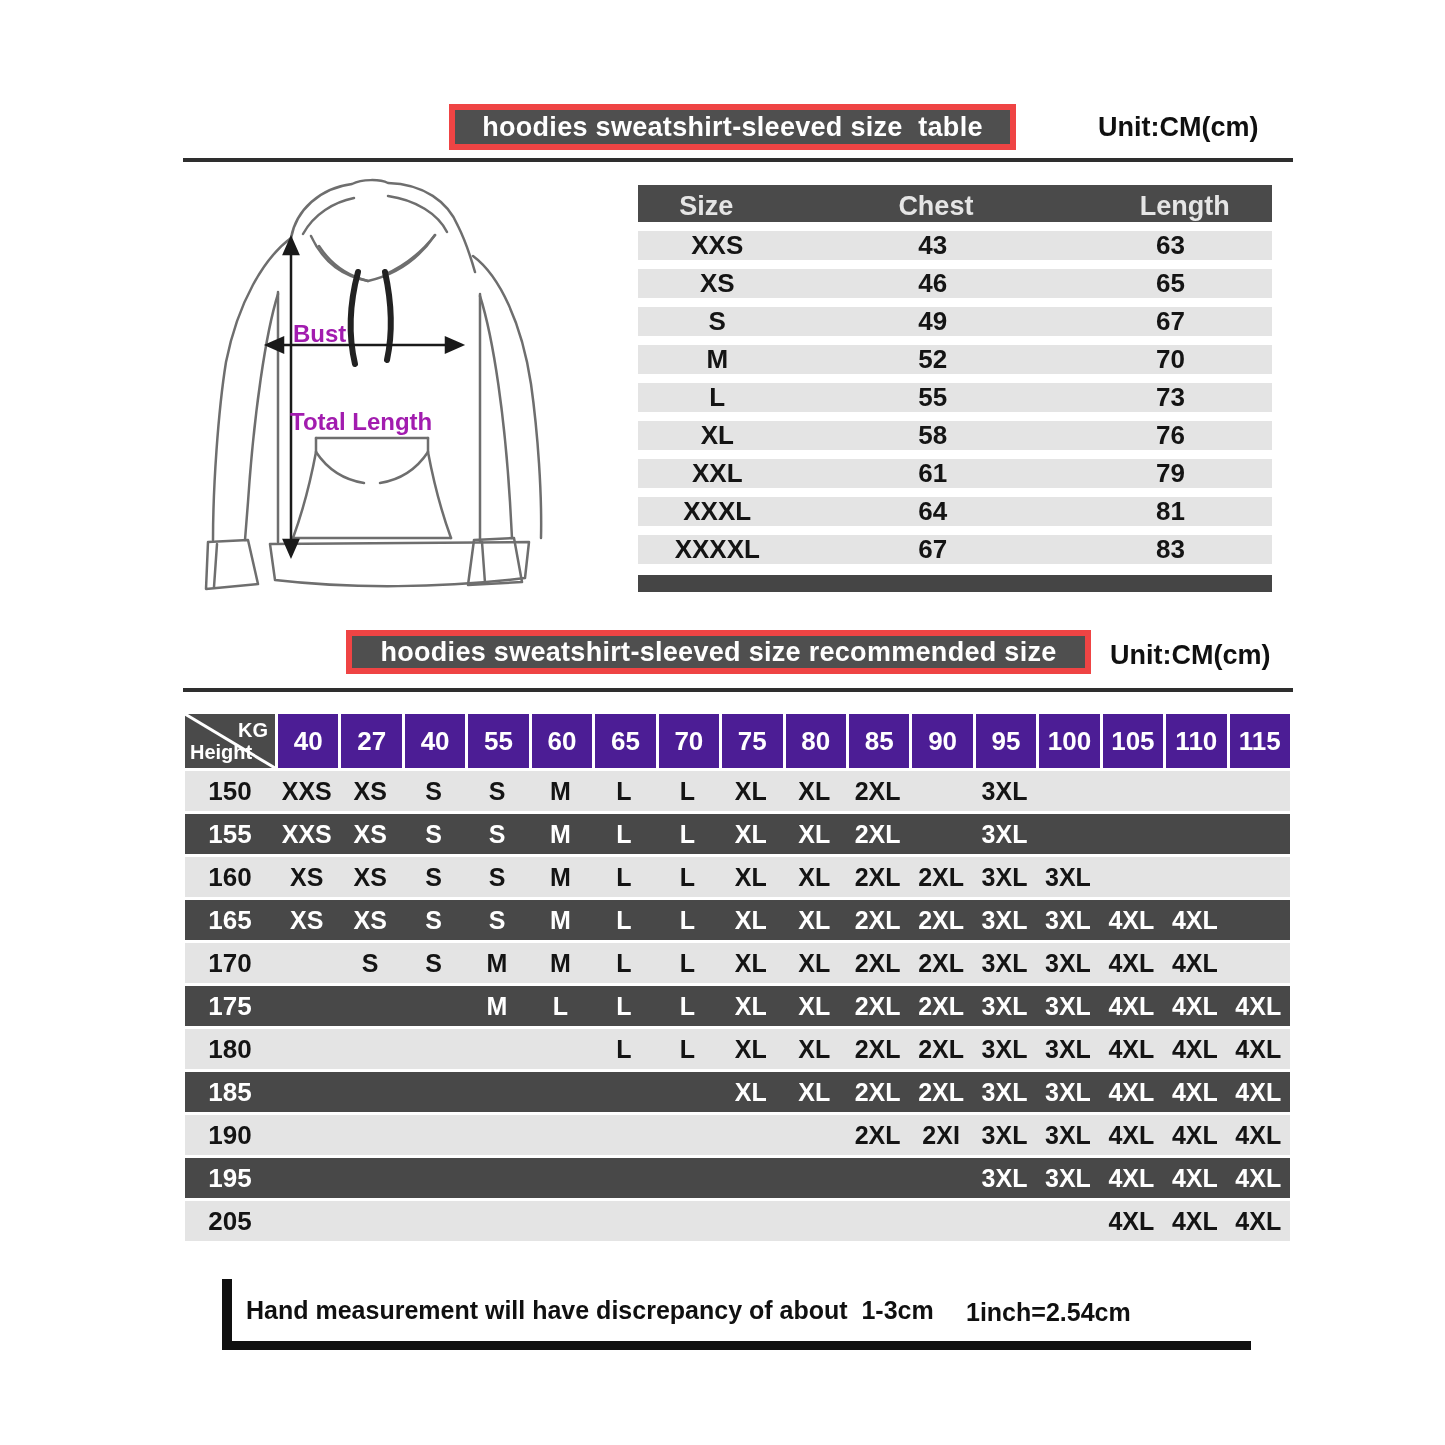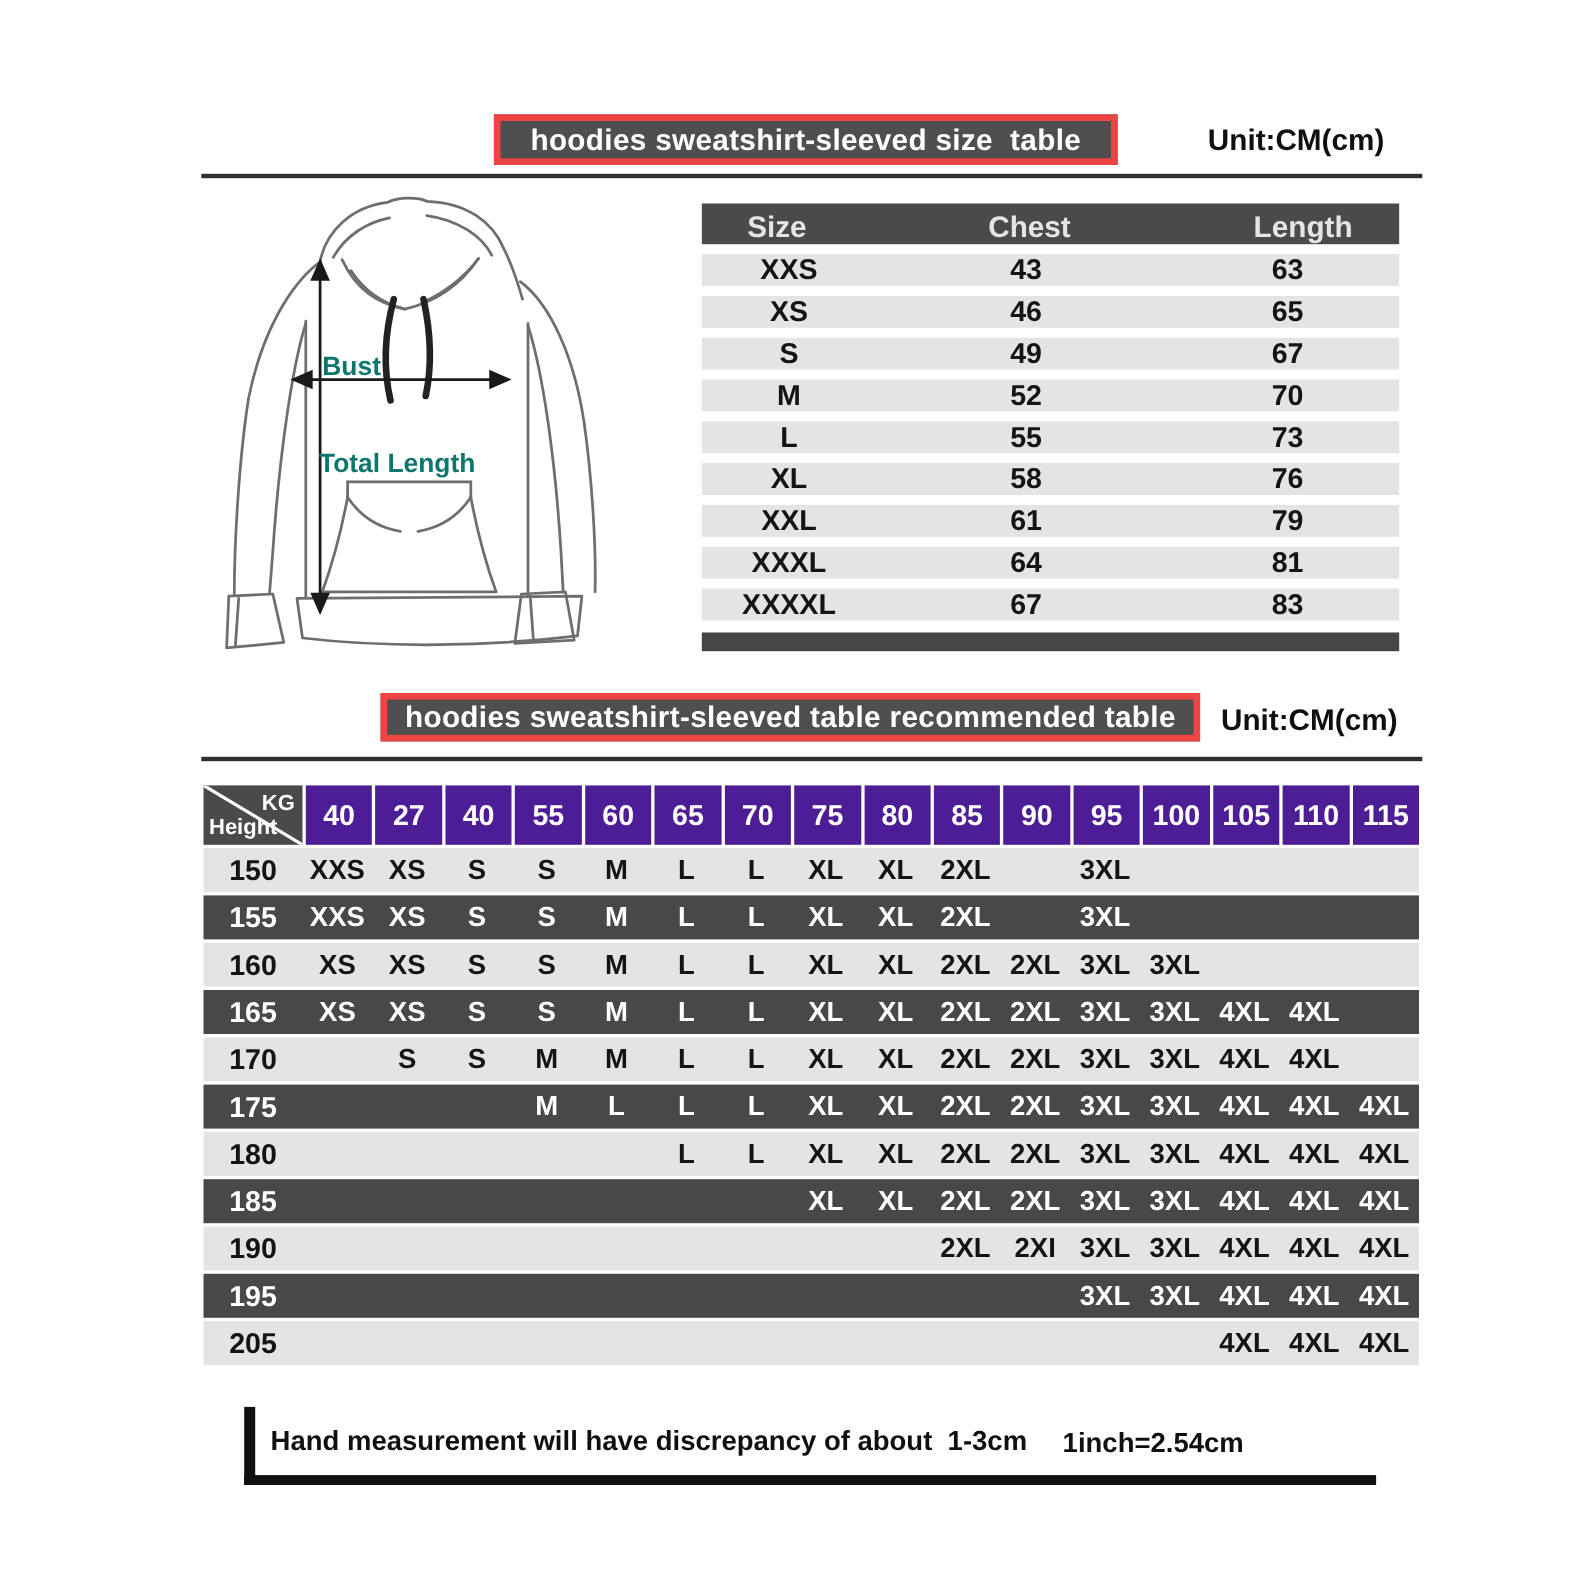--- a/index.html
+++ b/index.html
@@ -38,21 +38,21 @@
   .mx-wcell { flex:1; margin-right:3px; background:#4c1d95; color:#fff; font-size:26px;
               display:flex; align-items:center; justify-content:center; }
   .mx-wcell:last-child, .m-cell:last-child { margin-right:0; }
   .m-row { display:flex; height:40px; margin-top:3px; font-size:25px; align-items:stretch; }
   .m-row.light { background:#e4e4e4; color:#141414; }
   .m-row.dark  { background:#484848; color:#ffffff; }
   .m-hlabel { width:90px; flex:none; display:flex; align-items:center; justify-content:center; font-size:26px; }
   .m-cell { flex:1; display:flex; align-items:center; justify-content:center; }
 
   
-  .red-label { color:#0f766e; font-size:24px; white-space:pre; }
+  .red-label { color:#a21caf; font-size:24px; white-space:pre; }
 
   
   .bar { background:#101010; }
   .note-text { font-size:25px; white-space:pre; color:#101010; }
 </style>
 </head>
 <body>
 
 <div class="abs banner" style="left:449px; top:104px; width:567px; height:46px;">
   <span>hoodies sweatshirt-sleeved size  table</span>
@@ -171,21 +171,21 @@
   <div class="t1-row">
     <div class="c1">XXXXL</div>
     <div class="c2">67</div>
     <div class="c3">83</div>
   </div>
 </div>
   <div class="t1-foot"></div>
 </div>
 
 <div class="abs banner" style="left:346px; top:630px; width:745px; height:44px;">
-  <span>hoodies sweatshirt-sleeved table recommended table</span>
+  <span>hoodies sweatshirt-sleeved size recommended size</span>
 </div>
 <div class="abs unit" style="left:1110px; top:640px;">Unit:CM(cm)</div>
 <div class="abs hline" style="left:183px; top:688px; width:1110px; height:4px;"></div>
 
 <div class="abs mx">
   <div class="mx-head">
     <div class="mx-corner">
       <svg width="90" height="54" viewBox="0 0 90 54">
         <line x1="0" y1="0" x2="90" y2="54" stroke="#ffffff" stroke-width="3"></line>
       </svg>

